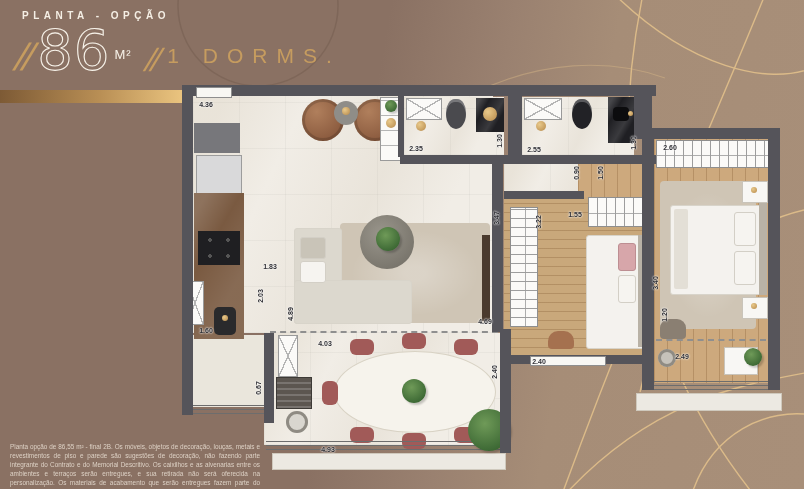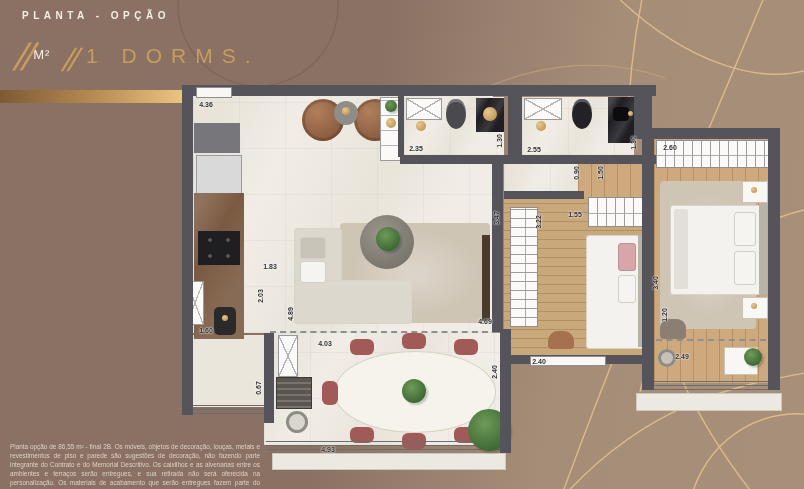--- a/index.html
+++ b/index.html
@@ -78,20 +78,21 @@
       <path d="M690,500 C710,430 770,408 812,415"></path>
       <path d="M610,-10 C690,70 770,85 812,68"></path>
     </g>
     <circle cx="258" cy="6" r="80" fill="none" stroke="rgba(70,50,35,0.16)" stroke-width="1.5"></circle>
     <path d="M470,95 C540,60 610,58 665,78" fill="none" stroke="rgba(233,198,141,0.35)" stroke-width="1.2"></path>
   </svg>
 
   <div class="abs kicker">PLANTA - OPÇÃO</div>
   <div class="abs arealine">
     <span class="slash">//</span>
+    <span class="bignum">86</span>
     <span class="unit">M²</span>
     <span class="slash small">//</span>
     <span class="dorms">1 DORMS.</span>
   </div>
   <div class="abs goldbar"></div>
 
   <p class="abs disclaimer">Planta opção de 86,55 m² - final 2B. Os móveis, objetos de decoração, louças, metais e revestimentos de piso e parede são sugestões de decoração, não fazendo parte integrante do Contrato e do Memorial Descritivo. Os caixilhos e as alvenarias entre os ambientes e terraços serão entregues, e sua retirada não será oferecida na personalização. Os materiais de acabamento que serão entregues fazem parte do Contrato e do Memorial Descritivo. As medidas são internas e de face a face das paredes.</p>
 
   <div class="abs plan">
 

